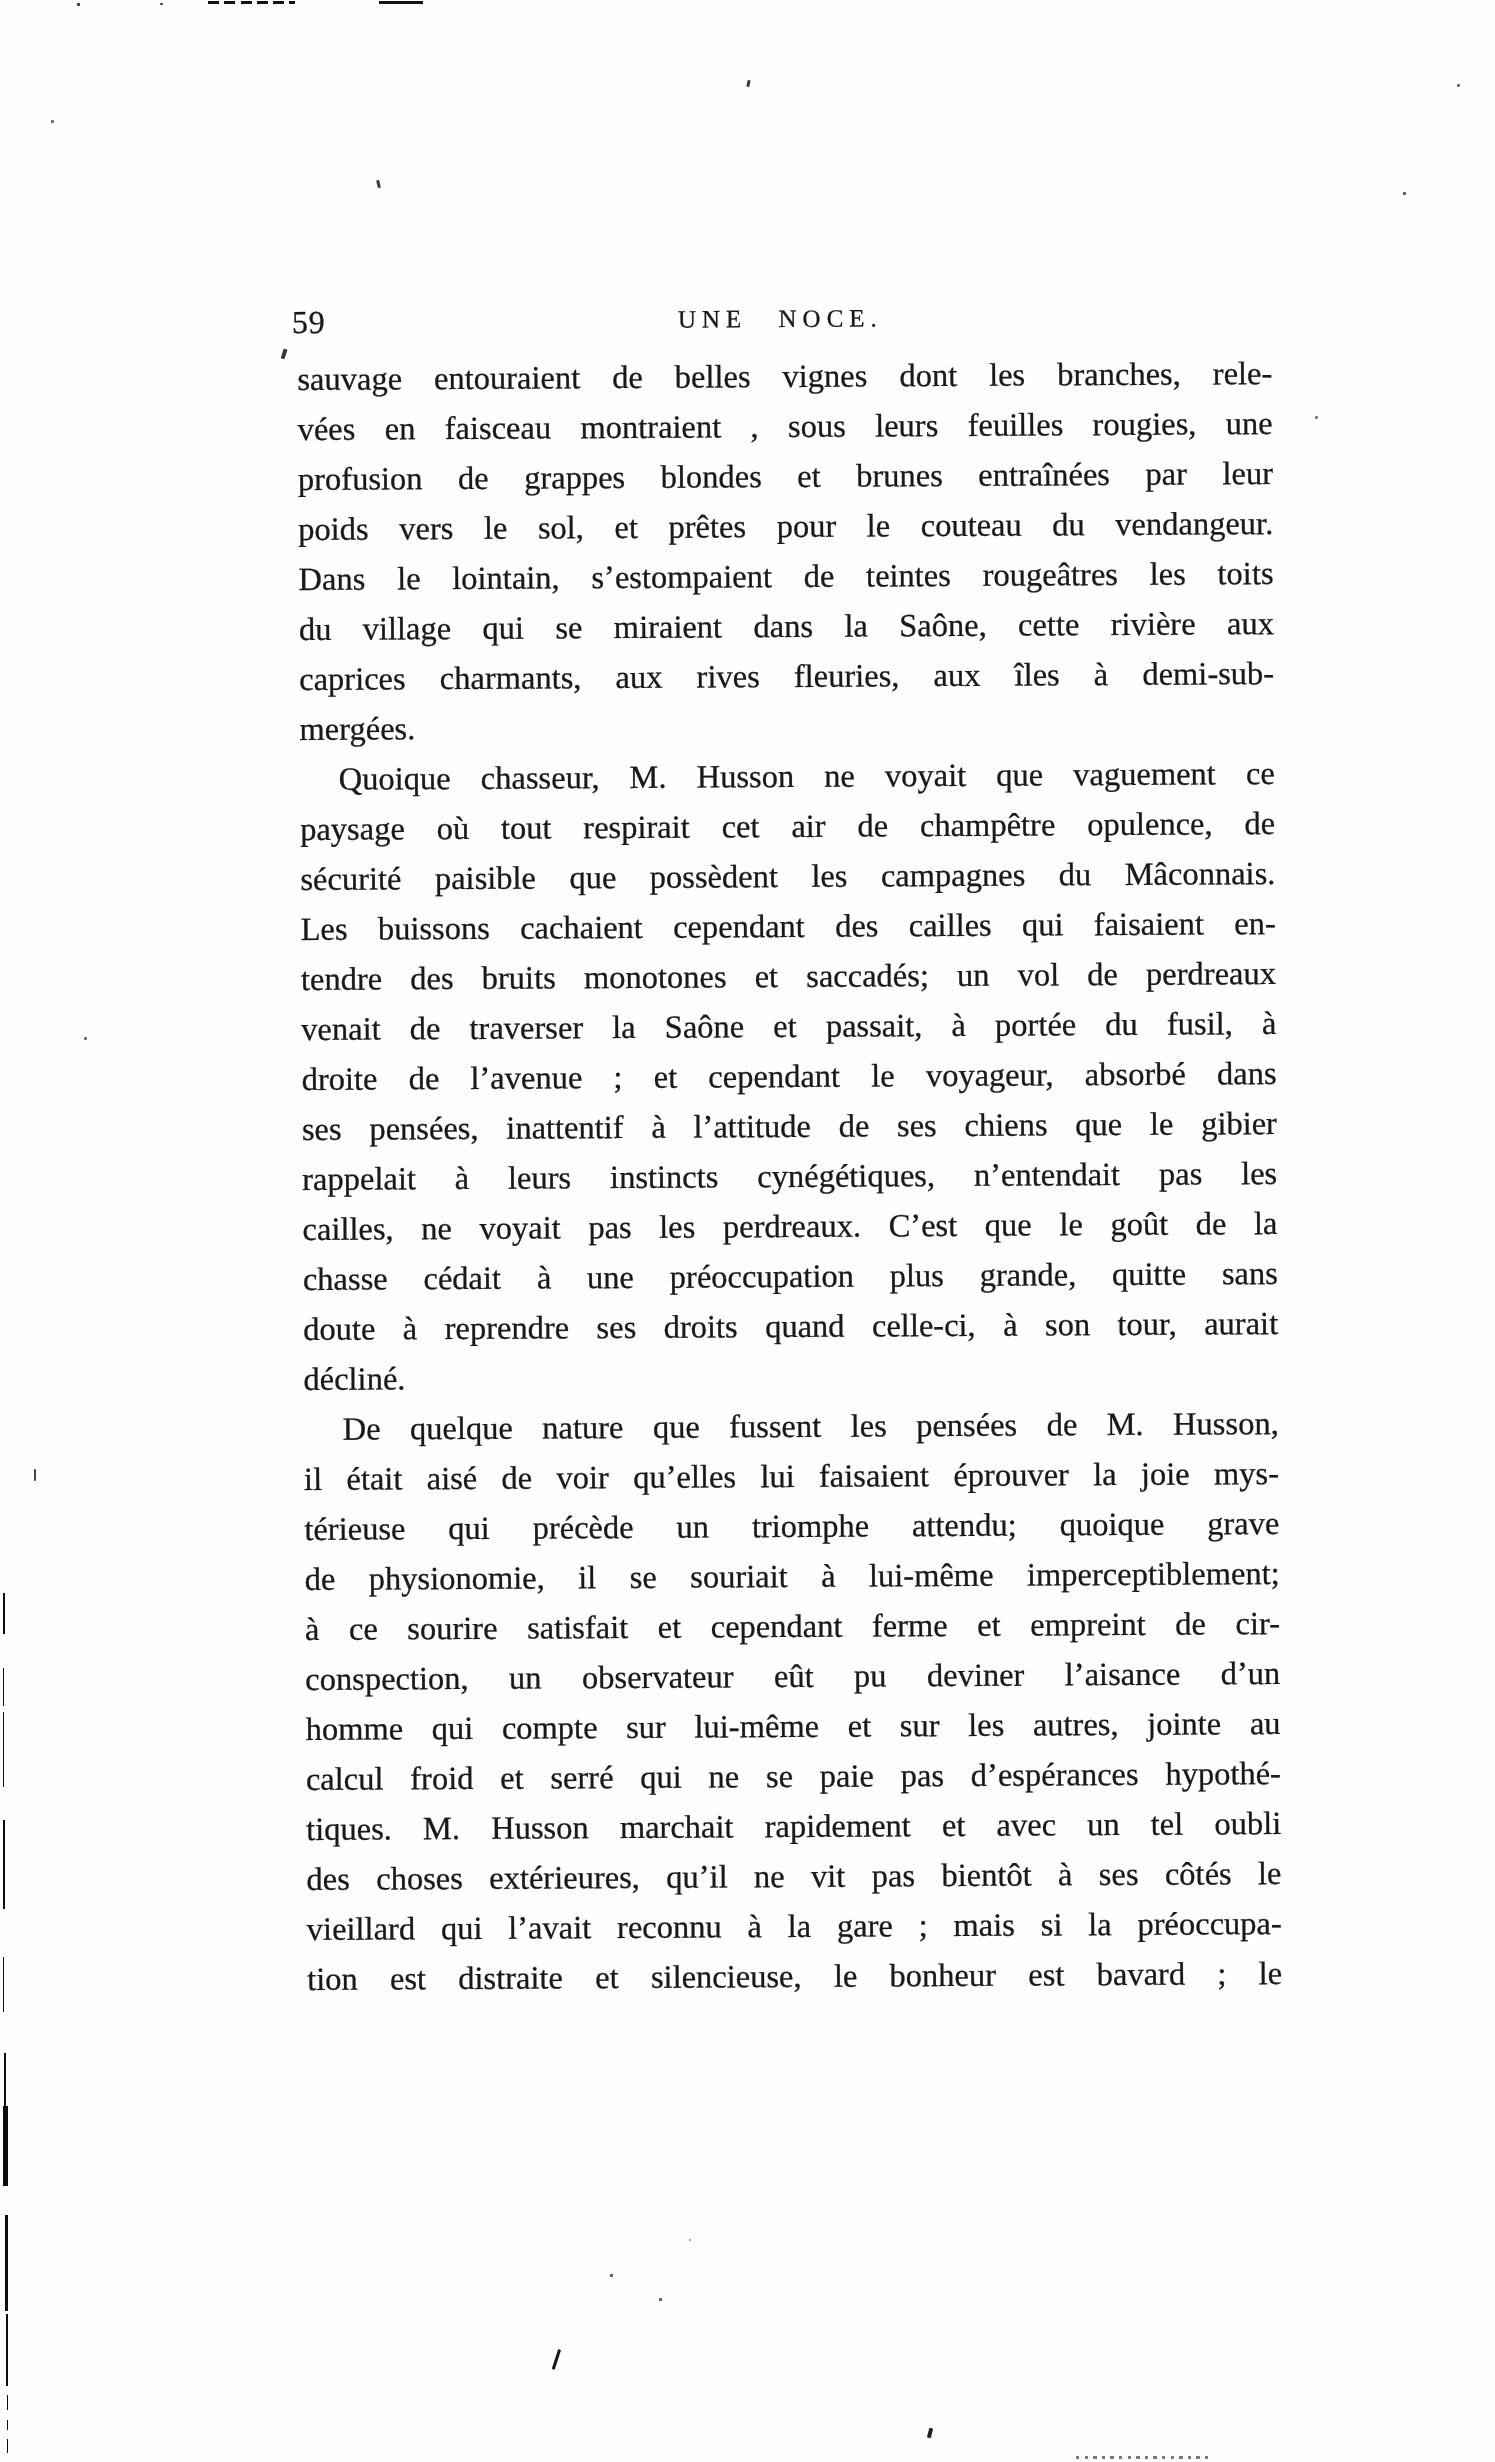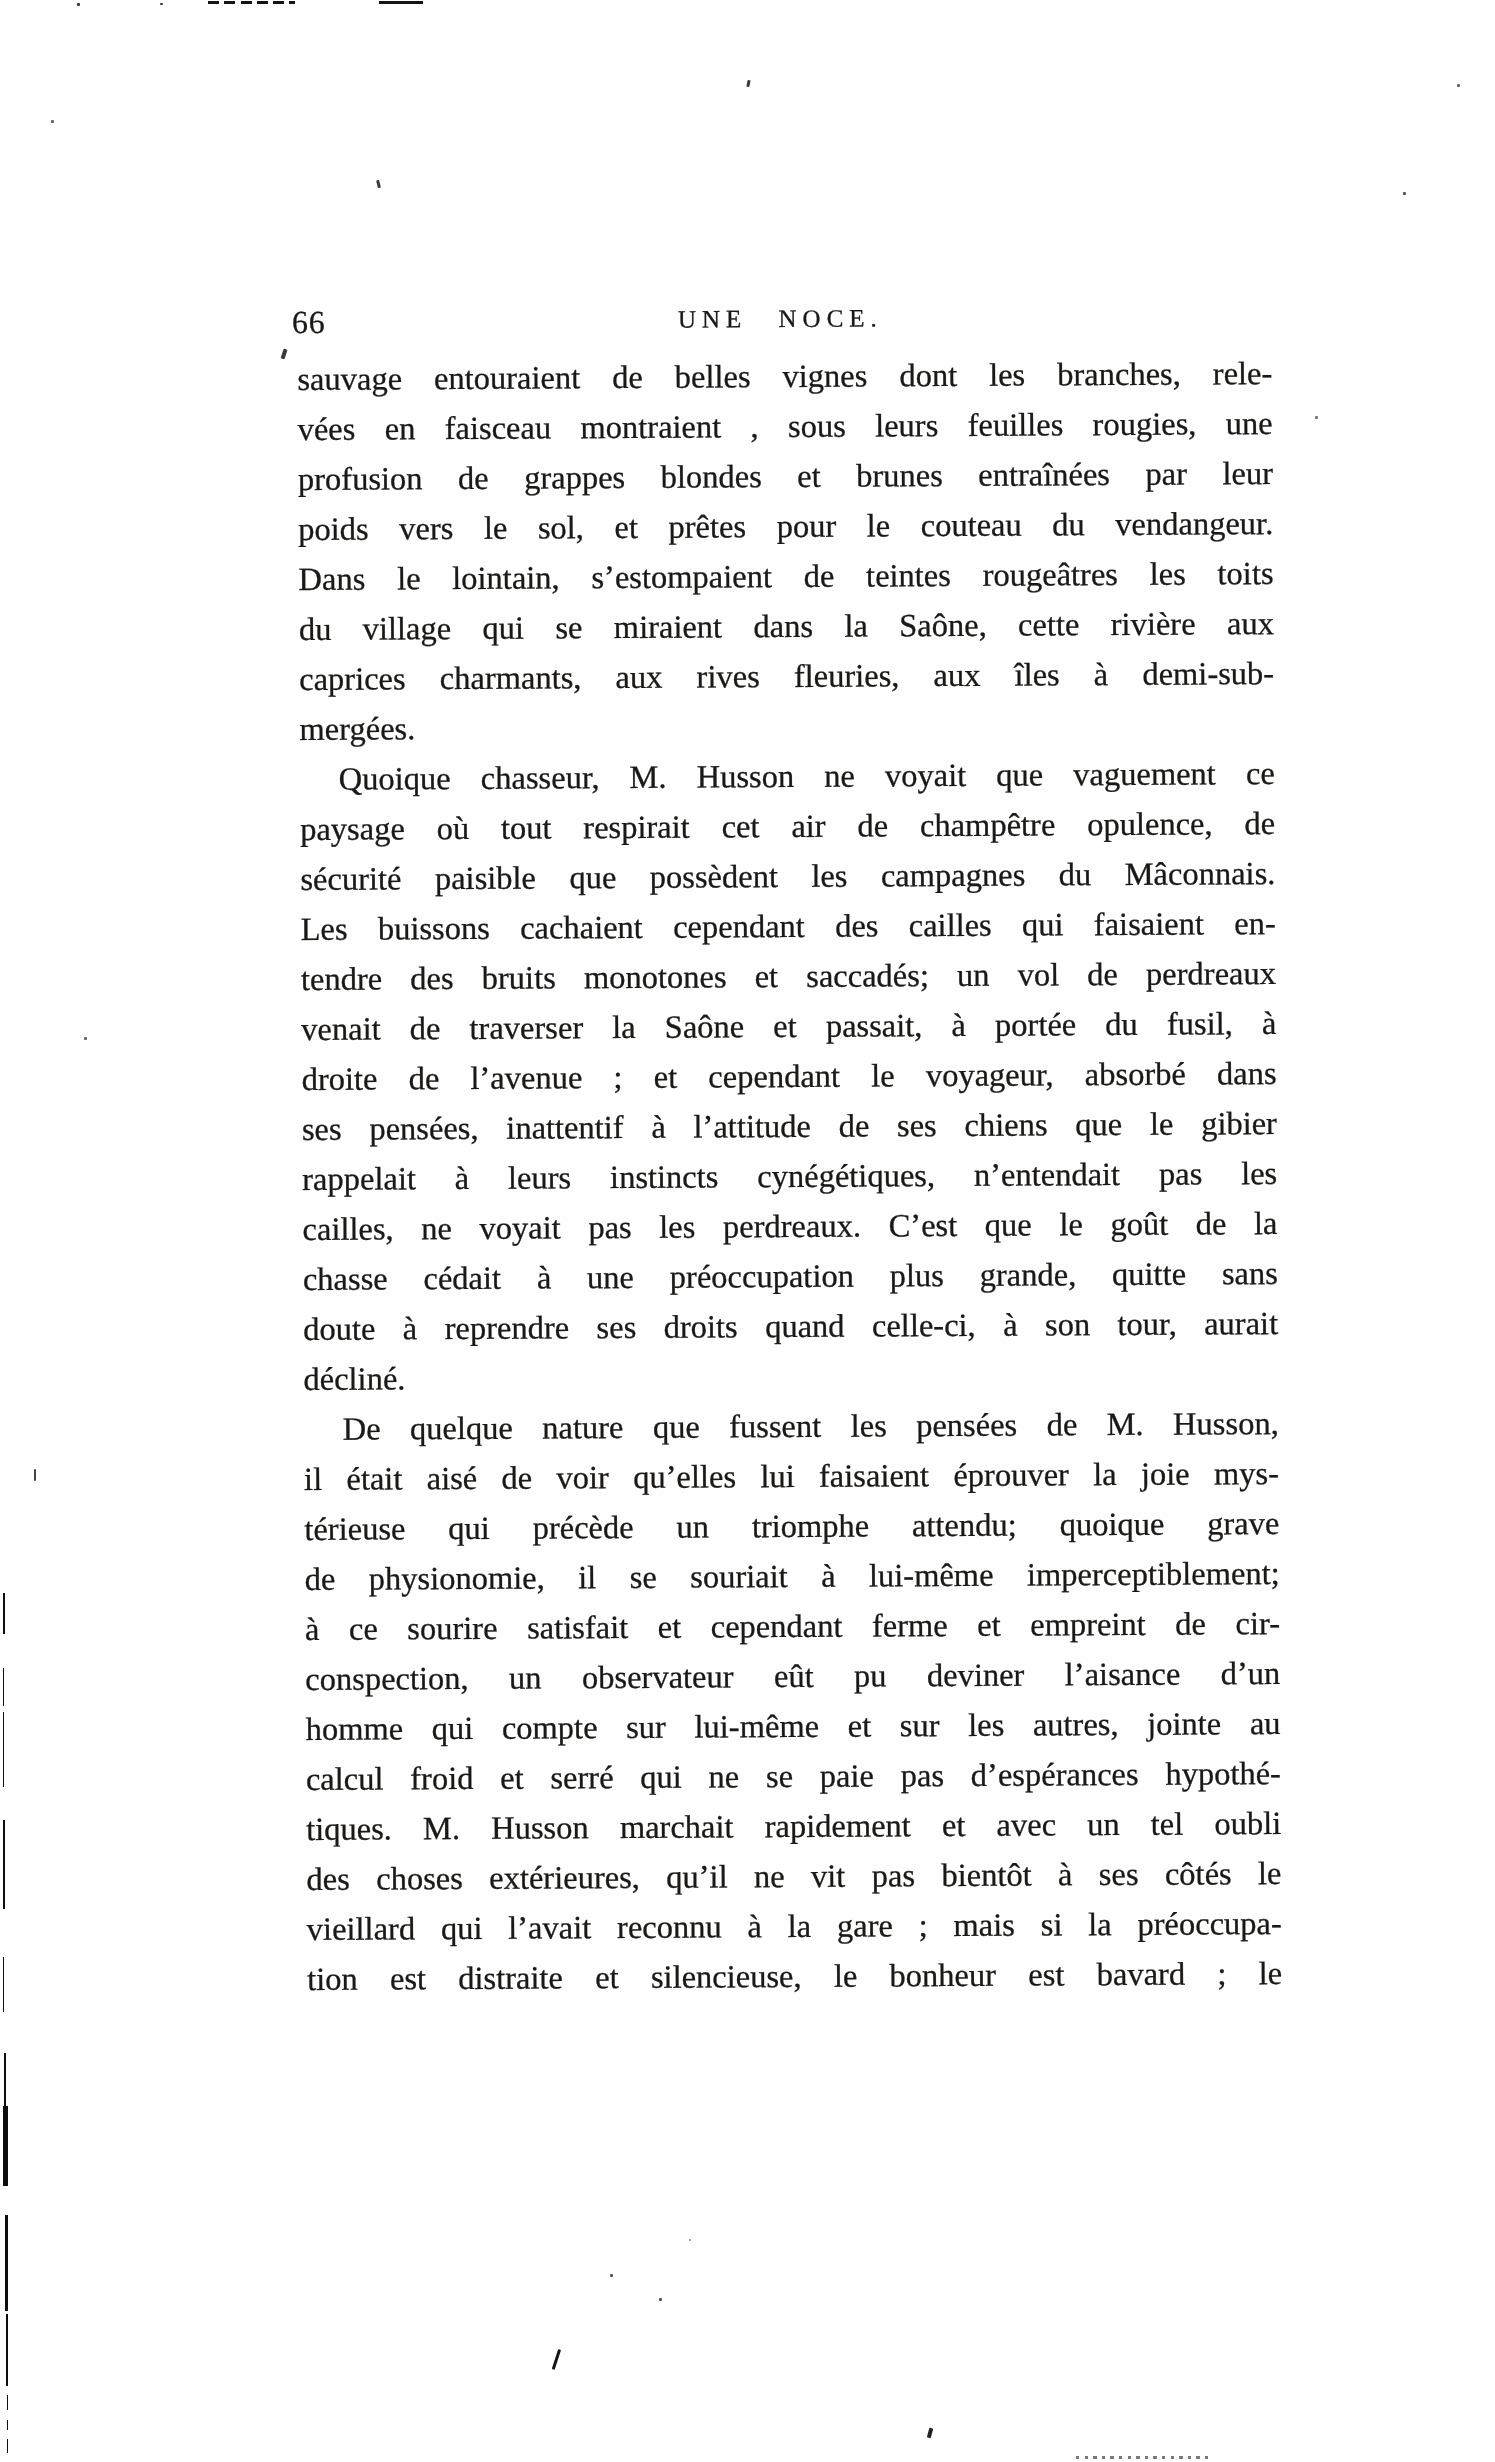--- a/index.html
+++ b/index.html
@@ -116,21 +116,21 @@
   <div class="speck" style="left:84px;top:1037px;width:2.6px;height:2.6px;background:#666;"></div>
   <div class="speck" style="left:34px;top:1469px;width:1.7px;height:12px;background:#444;"></div>
   <div class="speck" style="left:555px;top:2349px;width:3.4px;height:20.5px;transform:rotate(18deg);background:#151515;"></div>
   <div class="speck" style="left:928px;top:2428px;width:4.3px;height:10.3px;transform:rotate(15deg);background:#222;"></div>
   <div class="speck" style="left:610px;top:2274px;width:2.6px;height:2.6px;background:#555;"></div>
   <div class="speck" style="left:659px;top:2298px;width:2.6px;height:3.4px;background:#555;"></div>
   <div class="speck" style="left:689px;top:2239px;width:1.7px;height:1.7px;background:#888;"></div>
 
   <div class="content">
     <div class="header">
-      <span class="pagenum">66</span>
+      <span class="pagenum">59</span>
       <span class="runhead">UNE NOCE.</span>
     </div>
     <div class="textblock">
         <div class="line">sauvage entouraient de belles vignes dont les branches, rele-</div>
         <div class="line">vées en faisceau montraient , sous leurs feuilles rougies, une</div>
         <div class="line">profusion de grappes blondes et brunes entraînées par leur</div>
         <div class="line">poids vers le sol, et prêtes pour le couteau du vendangeur.</div>
         <div class="line">Dans le lointain, s’estompaient de teintes rougeâtres les toits</div>
         <div class="line">du village qui se miraient dans la Saône, cette rivière aux</div>
         <div class="line">caprices charmants, aux rives fleuries, aux îles à demi-sub-</div>

